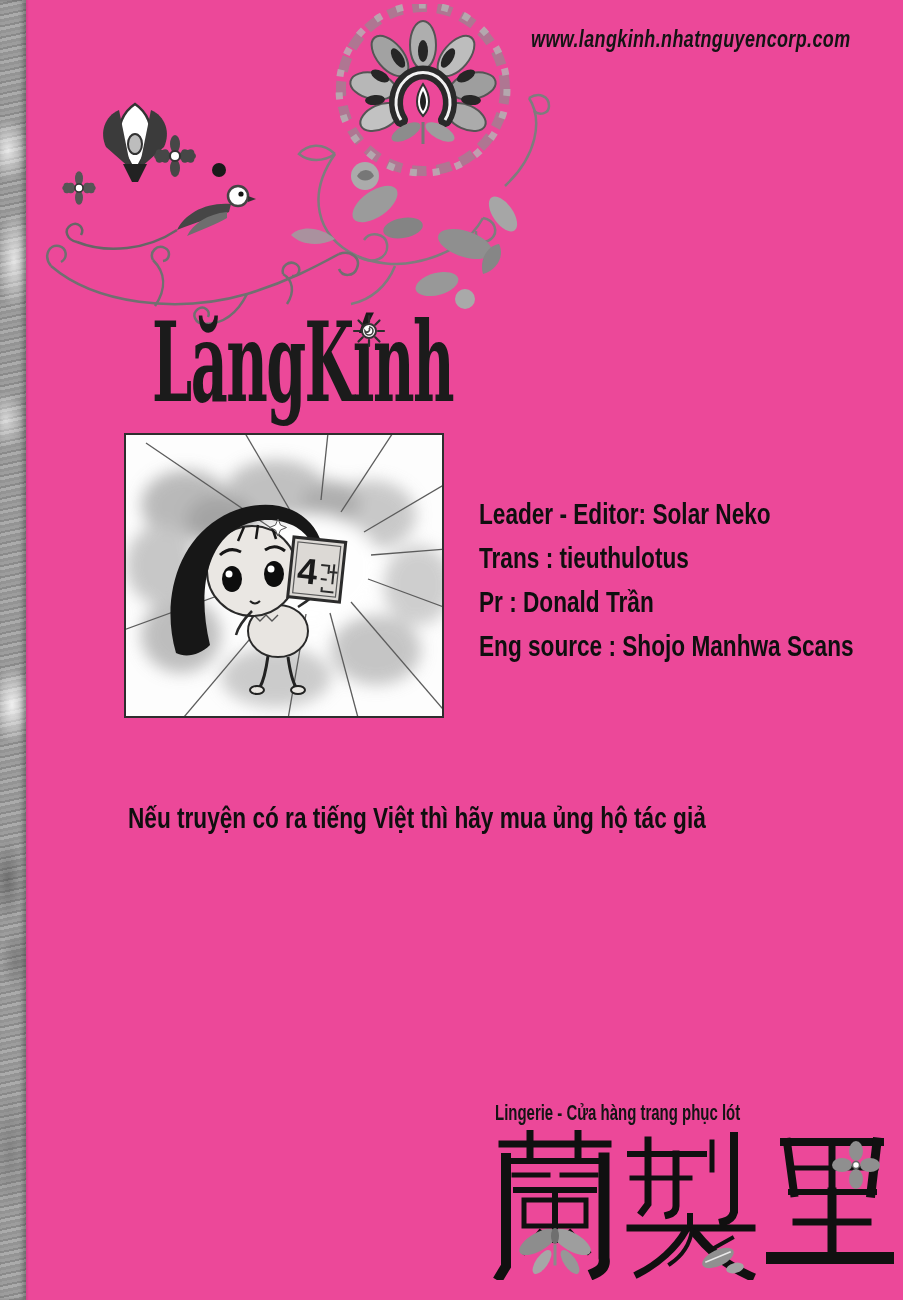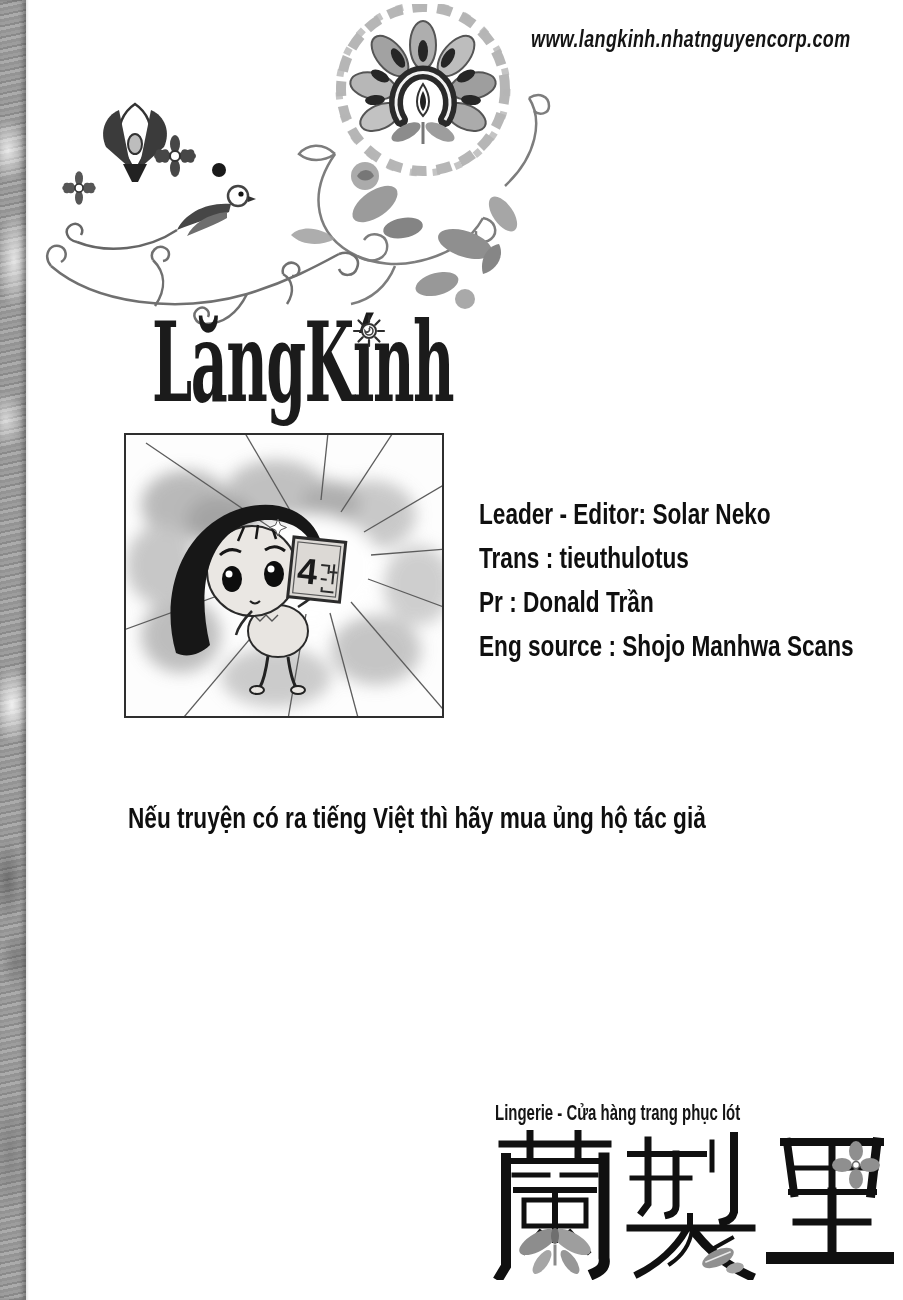--- a/index.html
+++ b/index.html
@@ -1,18 +1,18 @@
 <!DOCTYPE html>
 <html><head>
 <meta charset="utf-8">
 <style>
   html,body{margin:0;padding:0;background:#e8e8e8;}
   .page{
     position:relative;width:903px;height:1300px;margin:0 auto;
-    background:#ffffff;overflow:hidden;
+    background:#ec4899;overflow:hidden;
     font-family:"Liberation Sans",sans-serif;color:#121212;
   }
   
   .scan-edge{
     position:absolute;left:0;top:0;width:26px;height:1300px;
     background:
       radial-gradient(ellipse 30px 45px at 8px 150px, rgba(255,255,255,.75), transparent 70%),
       radial-gradient(ellipse 26px 70px at 14px 260px, rgba(245,245,245,.8), transparent 70%),
       radial-gradient(ellipse 28px 40px at 6px 420px, rgba(255,255,255,.6), transparent 70%),
       radial-gradient(ellipse 30px 55px at 12px 705px, rgba(250,250,250,.9), transparent 70%),

